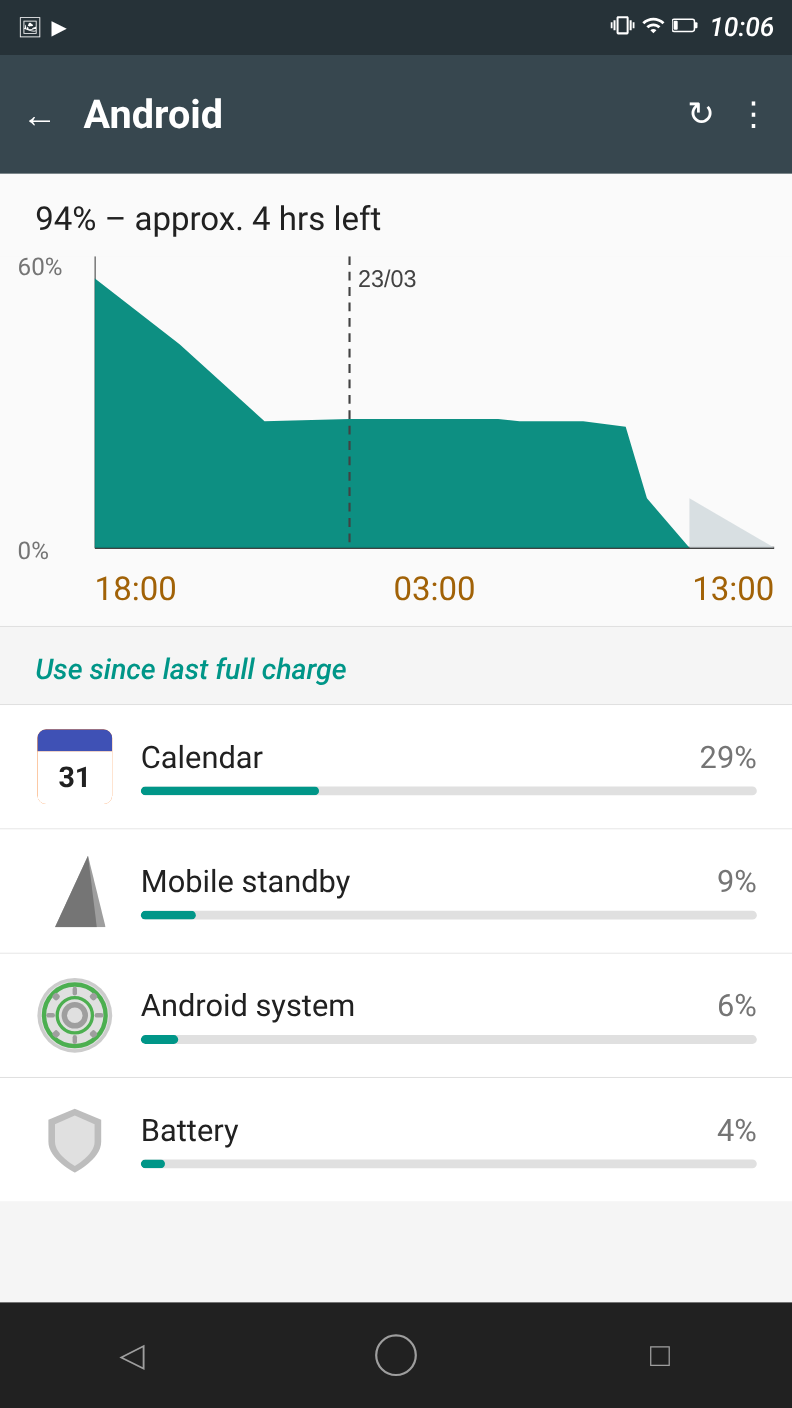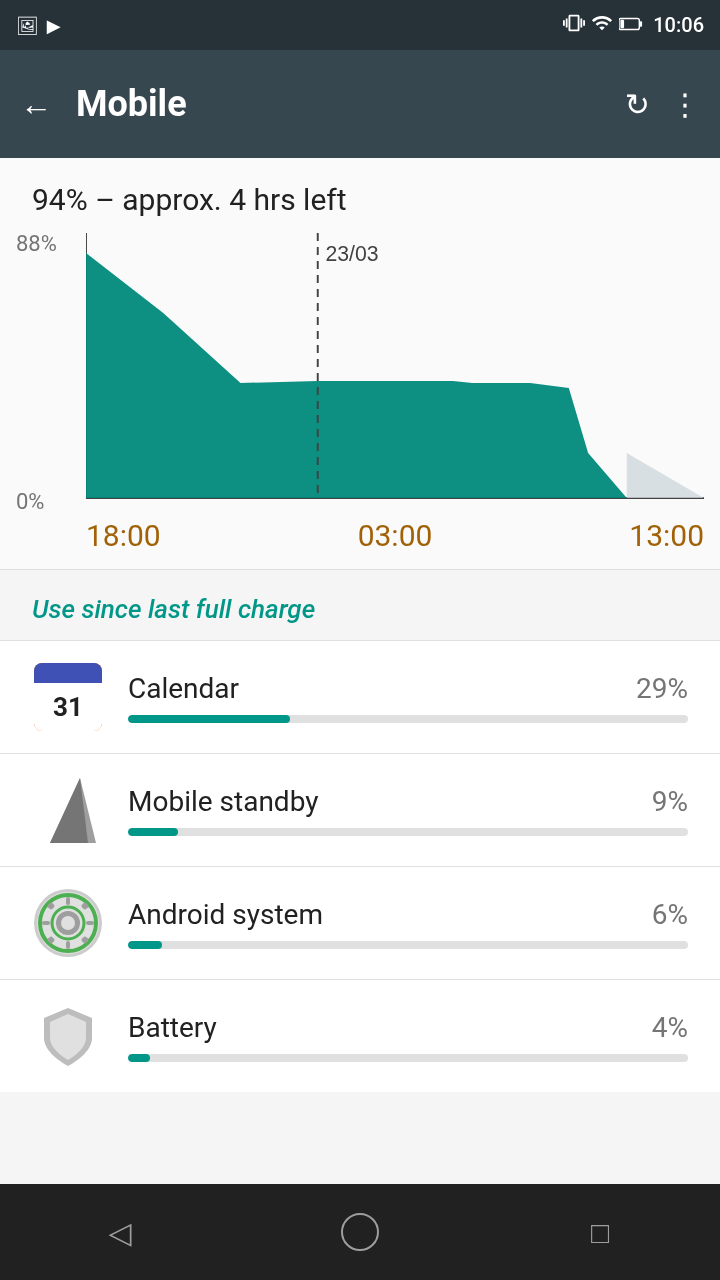--- a/index.html
+++ b/index.html
@@ -26,23 +26,24 @@
       display: flex;
       align-items: center;
       gap: 6px;
     }
     .status-icon {
       color: white;
       font-size: 18px;
     }
     .status-time {
       color: white;
-      font-size: 20px;
+      font-size: 24px;
       font-weight: 500;
       margin-left: 4px;
+      font-style: italic;
     }
     .status-left-icons {
       display: flex;
       gap: 8px;
       flex: 1;
     }
 
     
     .app-bar {
       width: 100%;
@@ -275,34 +276,34 @@
         <rect x="22" y="4" width="3" height="6" rx="1" fill="white"></rect>
         <rect x="1.5" y="2.5" width="4" height="9" rx="1" fill="white"></rect>
       </svg>
     </span>
     <span class="status-time">10:06</span>
   </div>
 </div>
 
 <div class="app-bar">
   <span class="app-bar-back">←</span>
-  <span class="app-bar-title">Mobile</span>
+  <span class="app-bar-title">Android</span>
   <div class="app-bar-actions">
     <span class="app-bar-icon">↻</span>
     <span class="app-bar-icon">⋮</span>
   </div>
 </div>
 
 <div class="battery-status">94% – approx. 4 hrs left</div>
 
 <div class="chart-container">
   <div class="chart-wrapper">
 
     <div class="chart-labels-y">
-      <span class="chart-label-y">88%</span>
+      <span class="chart-label-y">60%</span>
       <span class="chart-label-y">0%</span>
     </div>
 
     <div class="chart-area">
       <svg width="100%" height="280" viewBox="0 0 640 280" preserveAspectRatio="none">
 
         <line x1="0" y1="0" x2="0" y2="265" stroke="#424242" stroke-width="2"></line>
         <line x1="0" y1="265" x2="640" y2="265" stroke="#424242" stroke-width="2"></line>
 
         <polygon points="

